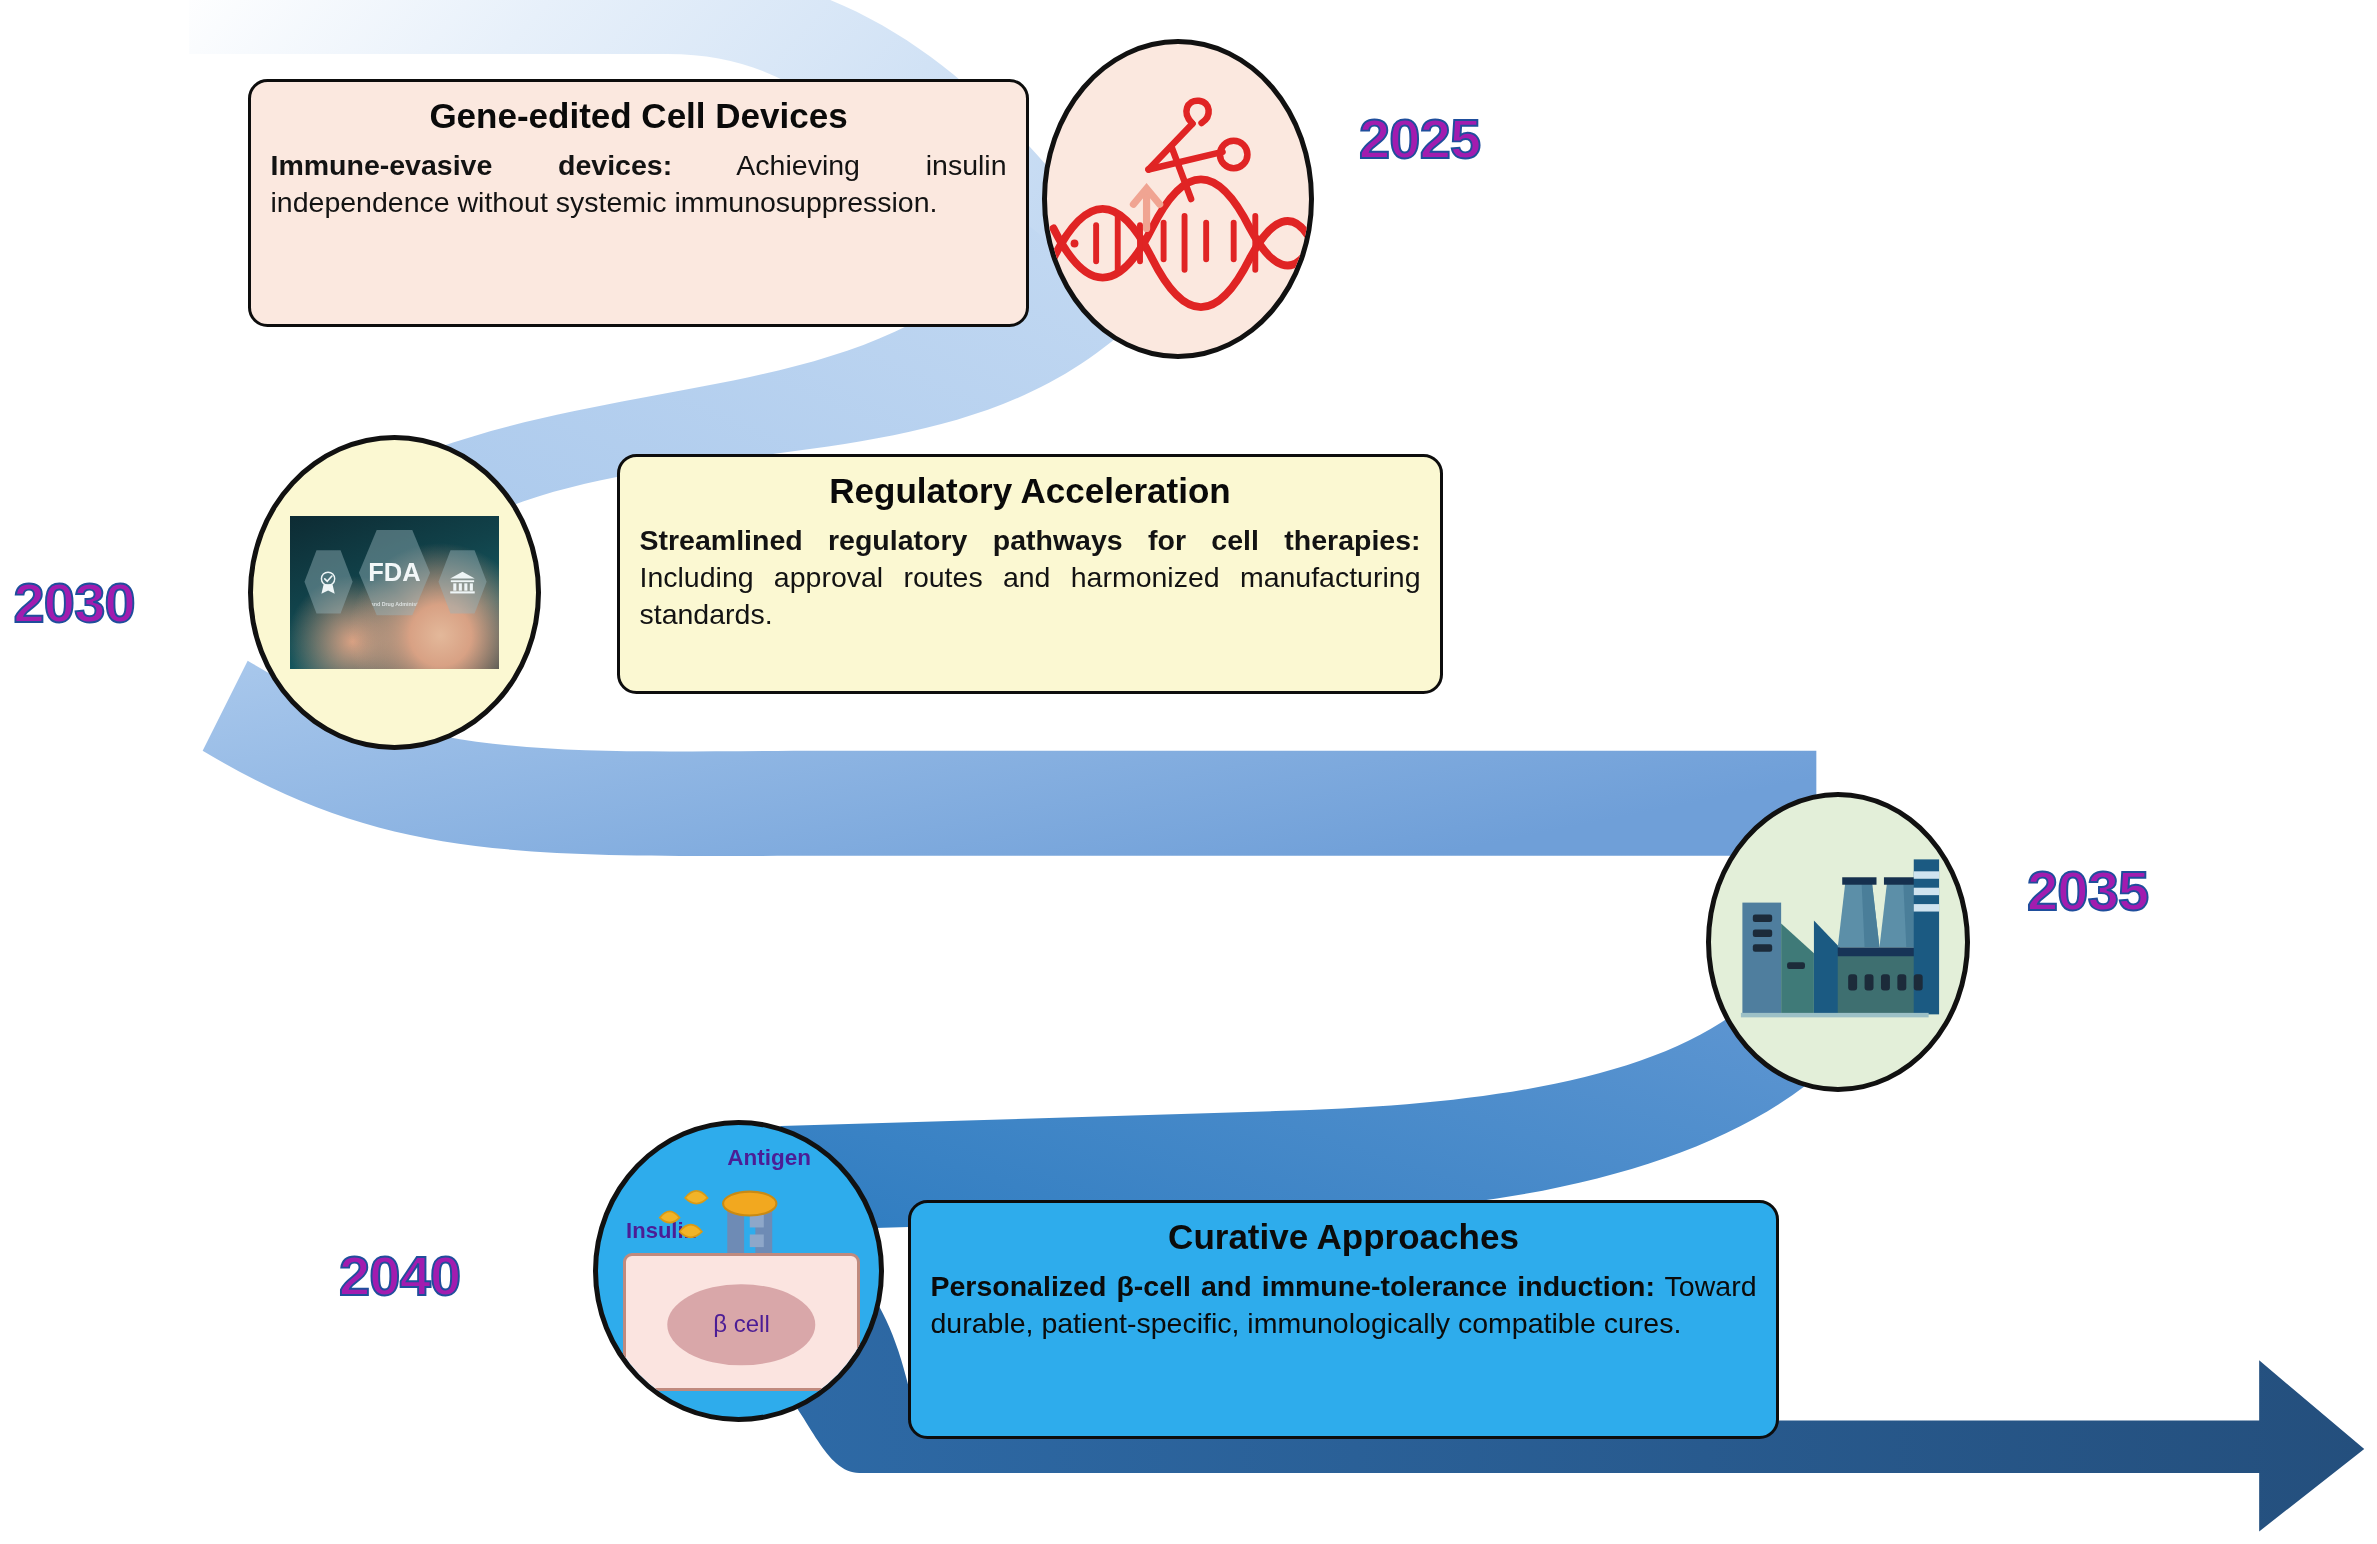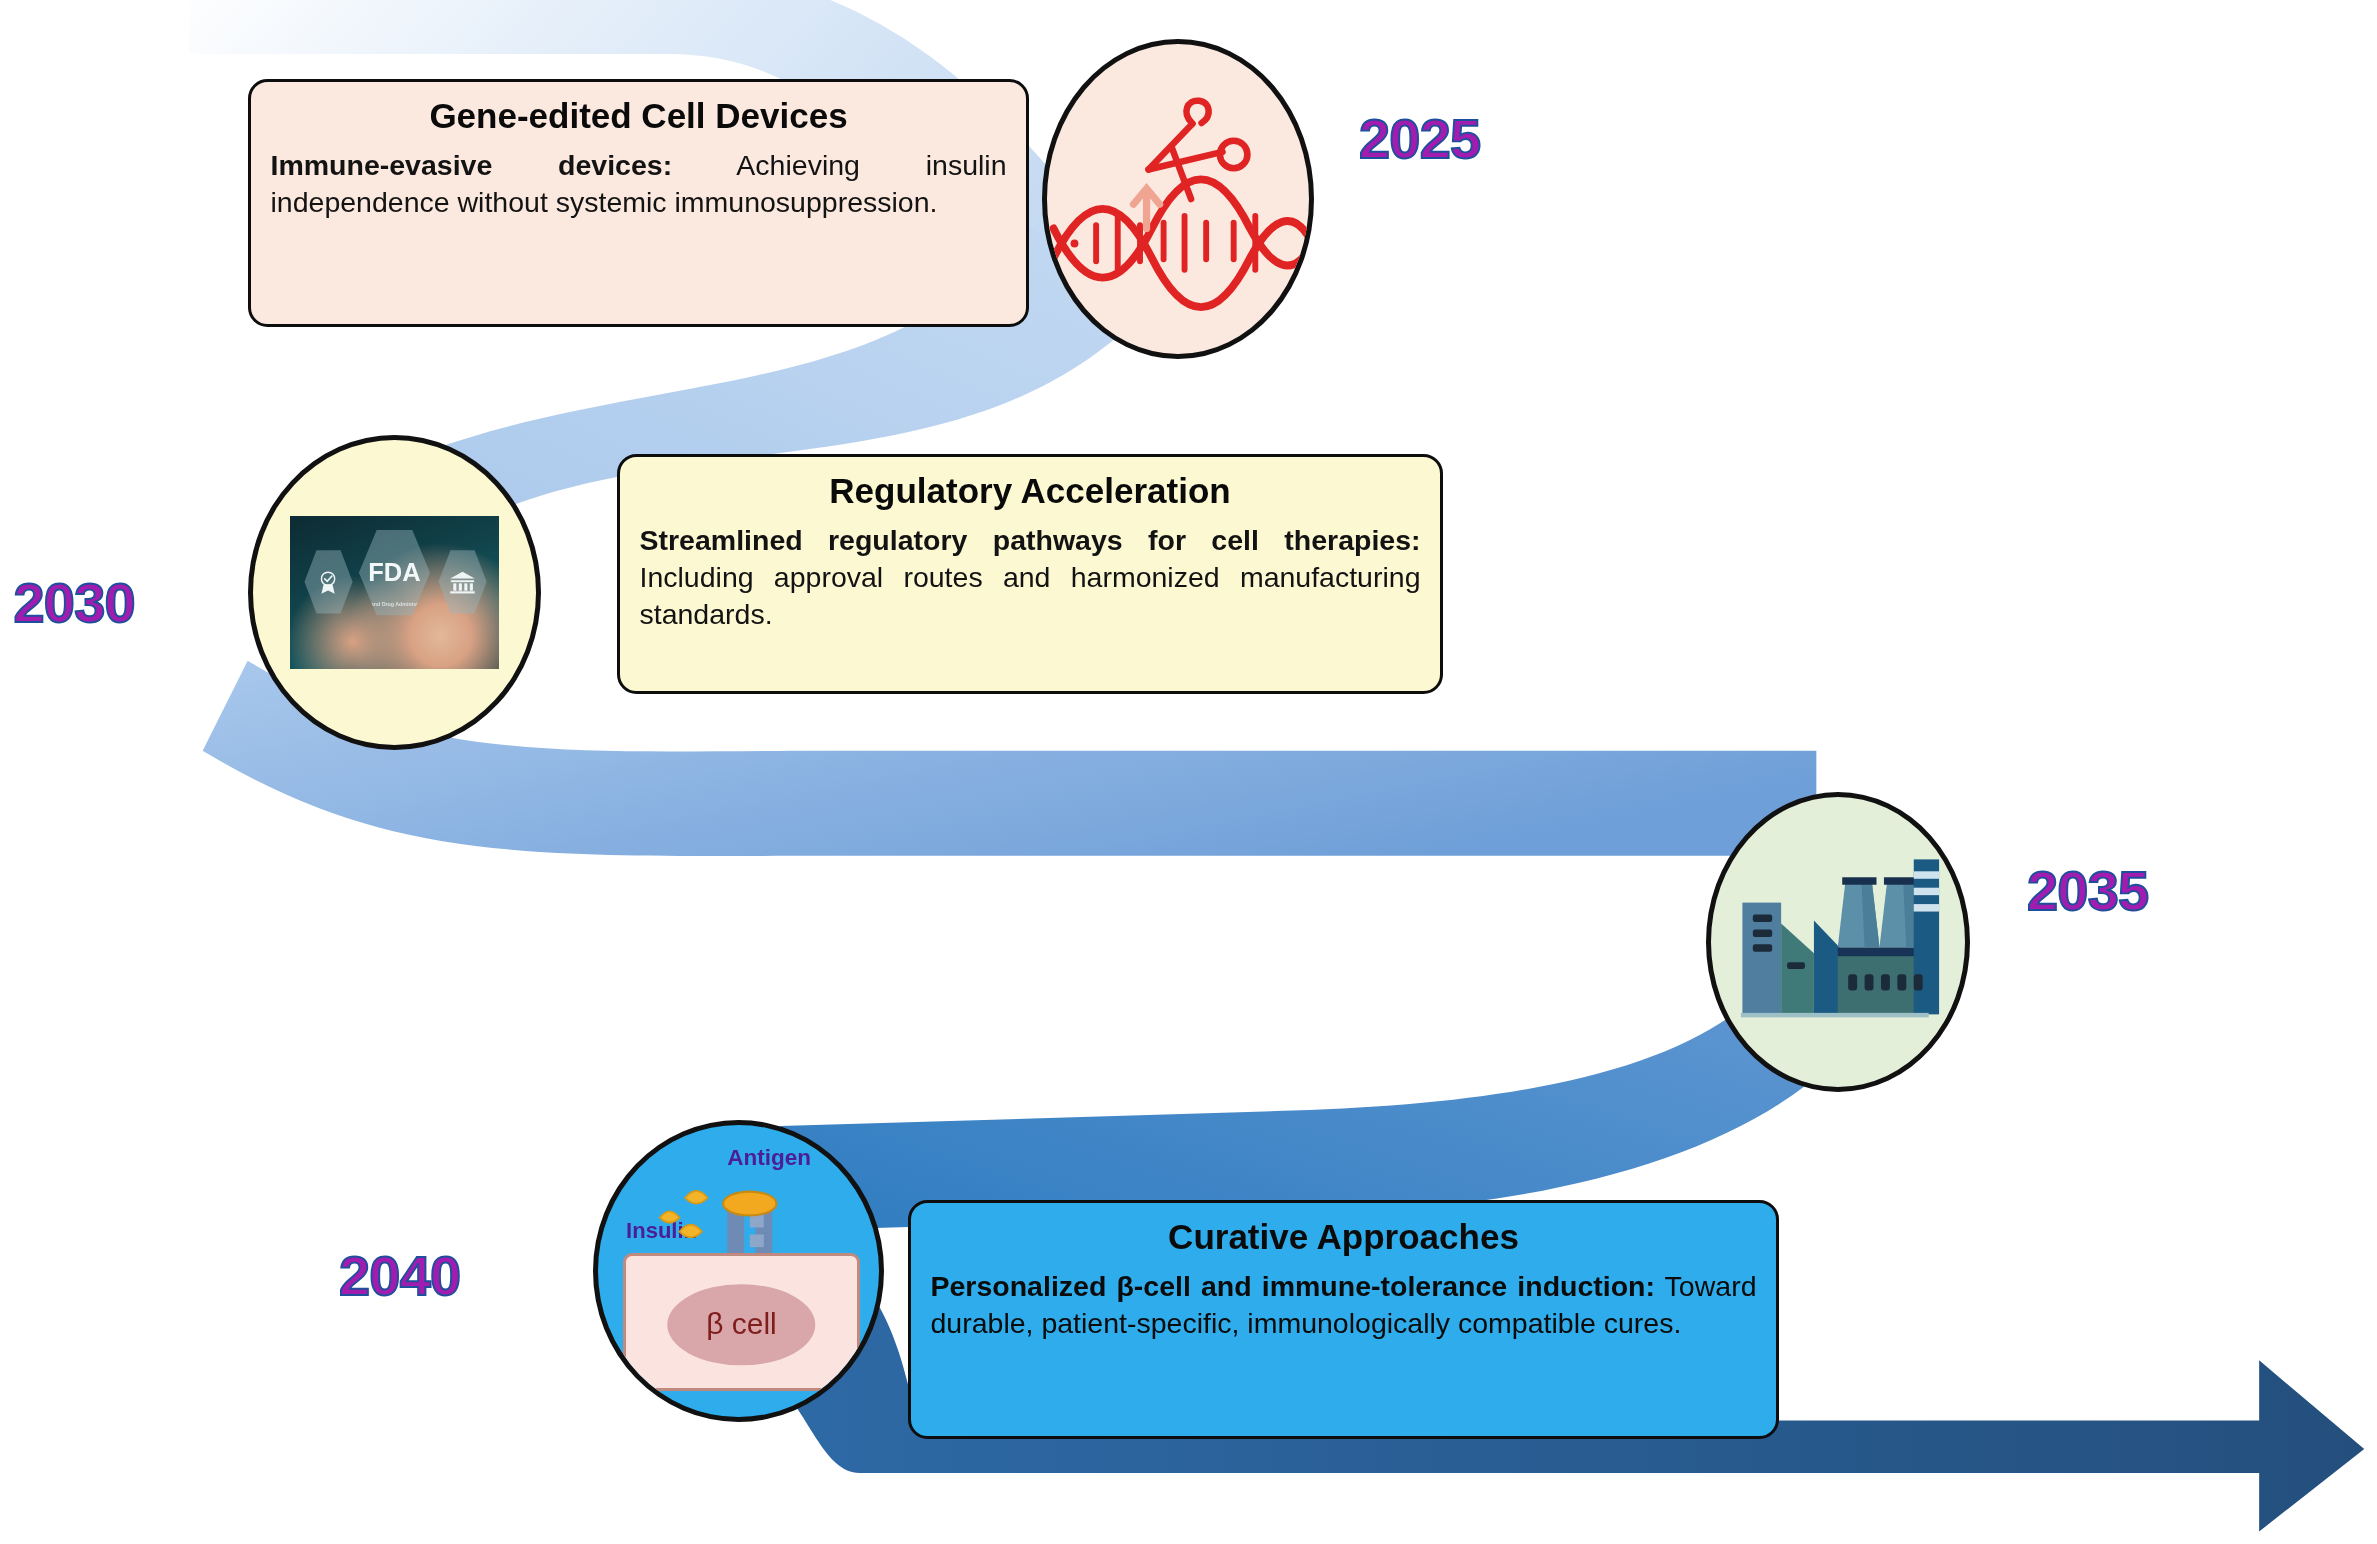--- a/index.html
+++ b/index.html
@@ -55,21 +55,21 @@
 
   
   .c2035{background:#e3efd9;}
   
   .c2040{background:#2eacec;}
   .cellbox{position:absolute;left:9%;bottom:9%;width:82%;height:45%;
            background:#fbe4e0;border:3px solid #c08a7e;border-radius:9px;}
   .nucleus{position:absolute;left:50%;top:52%;transform:translate(-50%,-50%);
            width:64%;height:62%;background:#d9a7a9;border-radius:50%;
            display:flex;align-items:center;justify-content:center;}
-  .nucleus span{font-size:30px;color:#7f1d1d;}
+  .nucleus span{font-size:24px;color:#4c1d95;}
   .lbl{position:absolute;color:#4c1d95;font-weight:bold;white-space:nowrap;}
   .lbl.antigen{font-size:22.5px;left:46%;top:7%;}
   .lbl.insulin{font-size:22px;left:10%;top:32%;}
 </style>
 </head>
 <body>
 
 <div id="stage">
 
   <svg id="ribbon" viewBox="0 0 3167 2058" preserveAspectRatio="none">

